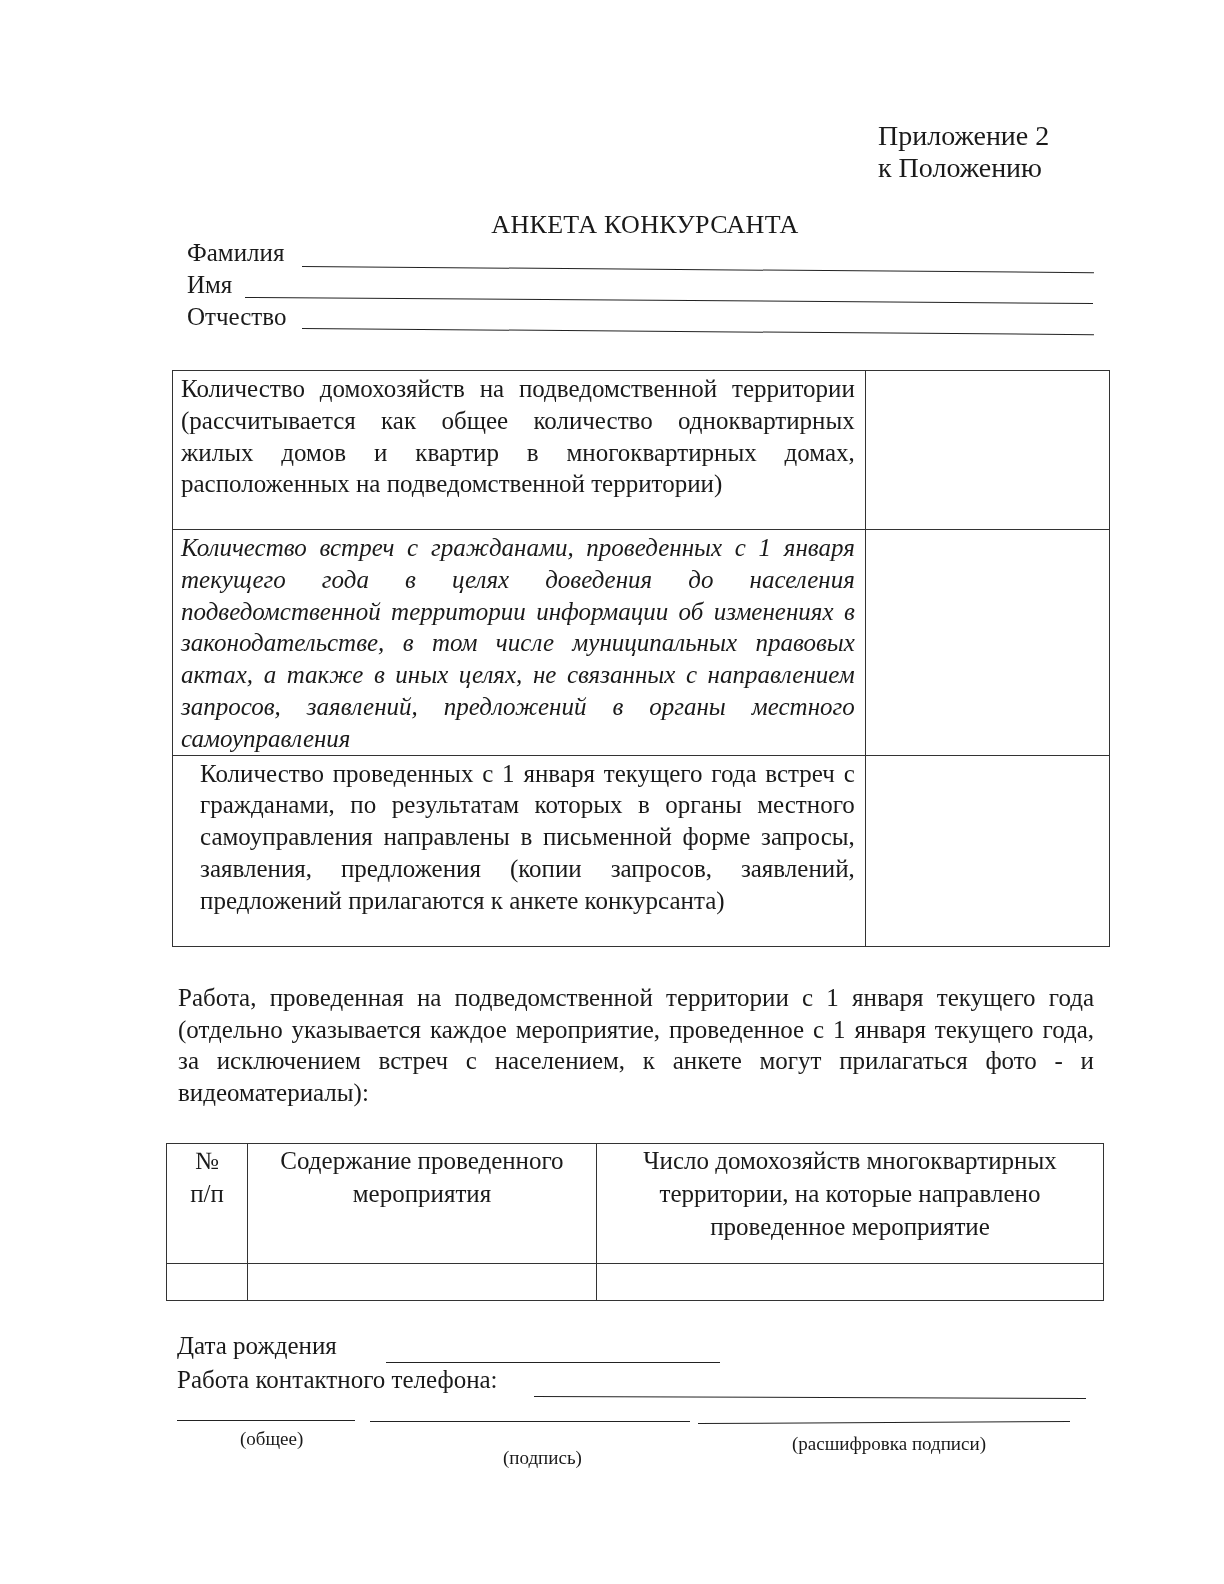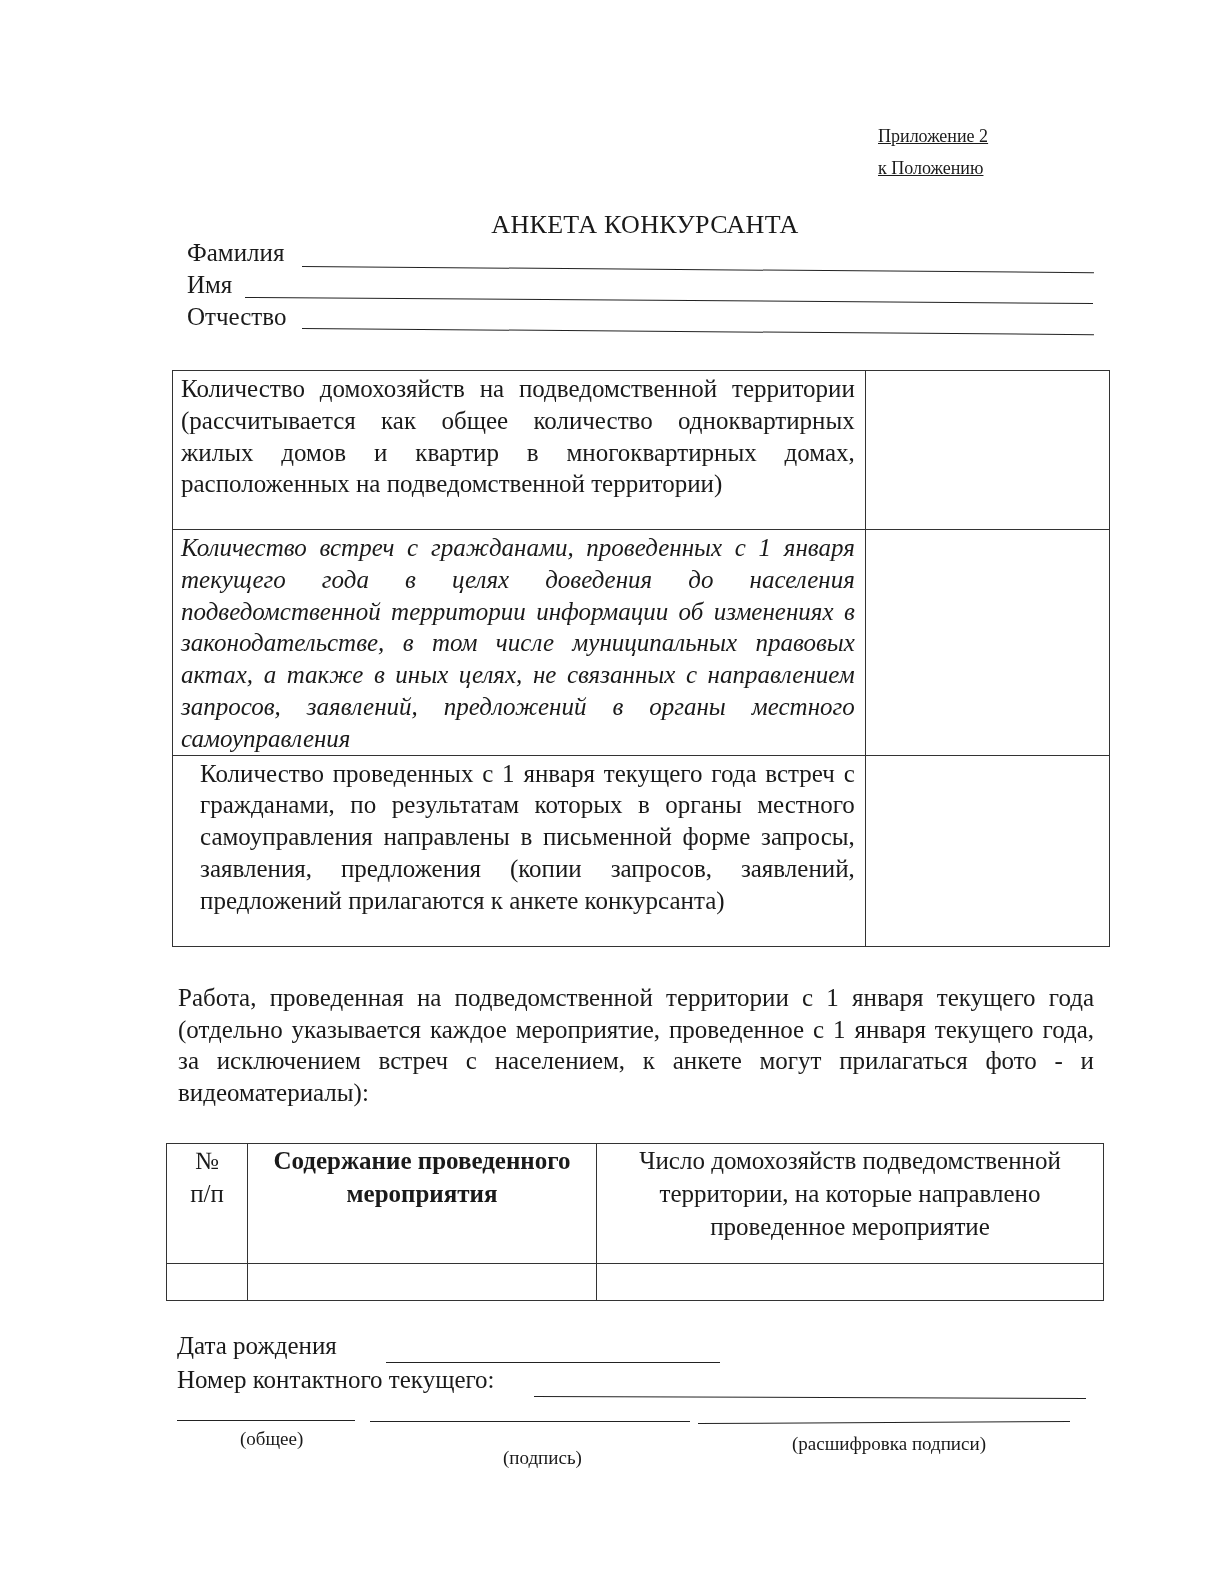--- a/index.html
+++ b/index.html
@@ -2,21 +2,21 @@
 <html><head>
 <meta charset="utf-8">
 <style>
   html, body { margin: 0; padding: 0; }
   body {
     width: 1224px; height: 1584px; background: #ffffff; position: relative;
     font-family: "Liberation Serif", "DejaVu Serif", serif; color: #1a1a1a;
     overflow: hidden;
   }
   .abs { position: absolute; }
-  .appendix { left: 878px; top: 120px; font-size: 18px; line-height: 32px; text-decoration: underline; }
+  .appendix { left: 878px; top: 120px; font-size: 28px; line-height: 32px; }
   .title { left: 0; width: 1290px; top: 210px; text-align: center; font-size: 26px; letter-spacing: 0.3px; }
   .field-label { font-size: 25px; }
   .line { border-bottom: 1.6px solid #222; height: 0; }
 
   table { border-collapse: collapse; }
   .t1 { left: 172px; top: 370px; width: 938px; }
   .t1 td { border: 1.4px solid #333; vertical-align: top; }
   .t1 td.q { width: 672px; padding: 2px 10px 0 8px; font-size: 25px; line-height: 31.8px; text-align: justify; text-align-last: left; border-radius: 22px; }
   .t1 td.a { width: 250px; }
 
@@ -67,35 +67,35 @@
 
 <div class="abs para">Работа, проведенная на подведомственной территории с 1 января текущего года (отдельно указывается каждое мероприятие, проведенное с 1 января текущего года, за исключением встреч с населением, к анкете могут прилагаться фото - и видеоматериалы):</div>
 
 <table class="abs t2">
   <tbody>
       <tr class="h">
     <td style="width:78px;">
       <div>№</div>
       <div>п/п</div>
     </td>
-    <td style="width:340px; padding:0 4px;font-weight:bold;">Содержание проведенного мероприятия</td>
-    <td style="padding:0 14px;">Число домохозяйств подведомственной территории, на которые направлено проведенное мероприятие</td>
+    <td style="width:340px; padding:0 4px;">Содержание проведенного мероприятия</td>
+    <td style="padding:0 14px;">Число домохозяйств многоквартирных территории, на которые направлено проведенное мероприятие</td>
   </tr>
   <tr class="r">
     <td></td>
     <td></td>
     <td></td>
   </tr>
 </tbody>
   </table>
 
 <div class="abs field-label" style="left:177px; top:1332px;">Дата рождения</div>
 <div class="abs line" style="left:386px; top:1362px; width:334px;"></div>
 
-<div class="abs field-label" style="left:177px; top:1366px;">Номер контактного текущего:</div>
+<div class="abs field-label" style="left:177px; top:1366px;">Работа контактного телефона:</div>
 <div class="abs line" style="left:534px; top:1396px; width:552px; transform:rotate(0.2deg); transform-origin:left;"></div>
 
 <div class="abs line" style="left:177px; top:1420px; width:178px;"></div>
 <div class="abs line" style="left:370px; top:1421px; width:320px;"></div>
 <div class="abs line" style="left:698px; top:1423px; width:372px; transform:rotate(-0.3deg); transform-origin:left;"></div>
 
 <div class="abs caption" style="left:240px; top:1428px;">(общее)</div>
 <div class="abs caption" style="left:503px; top:1430px;margin-top:17px;">(подпись)</div>
 <div class="abs caption" style="left:792px; top:1433px;">(расшифровка подписи)</div>
 

